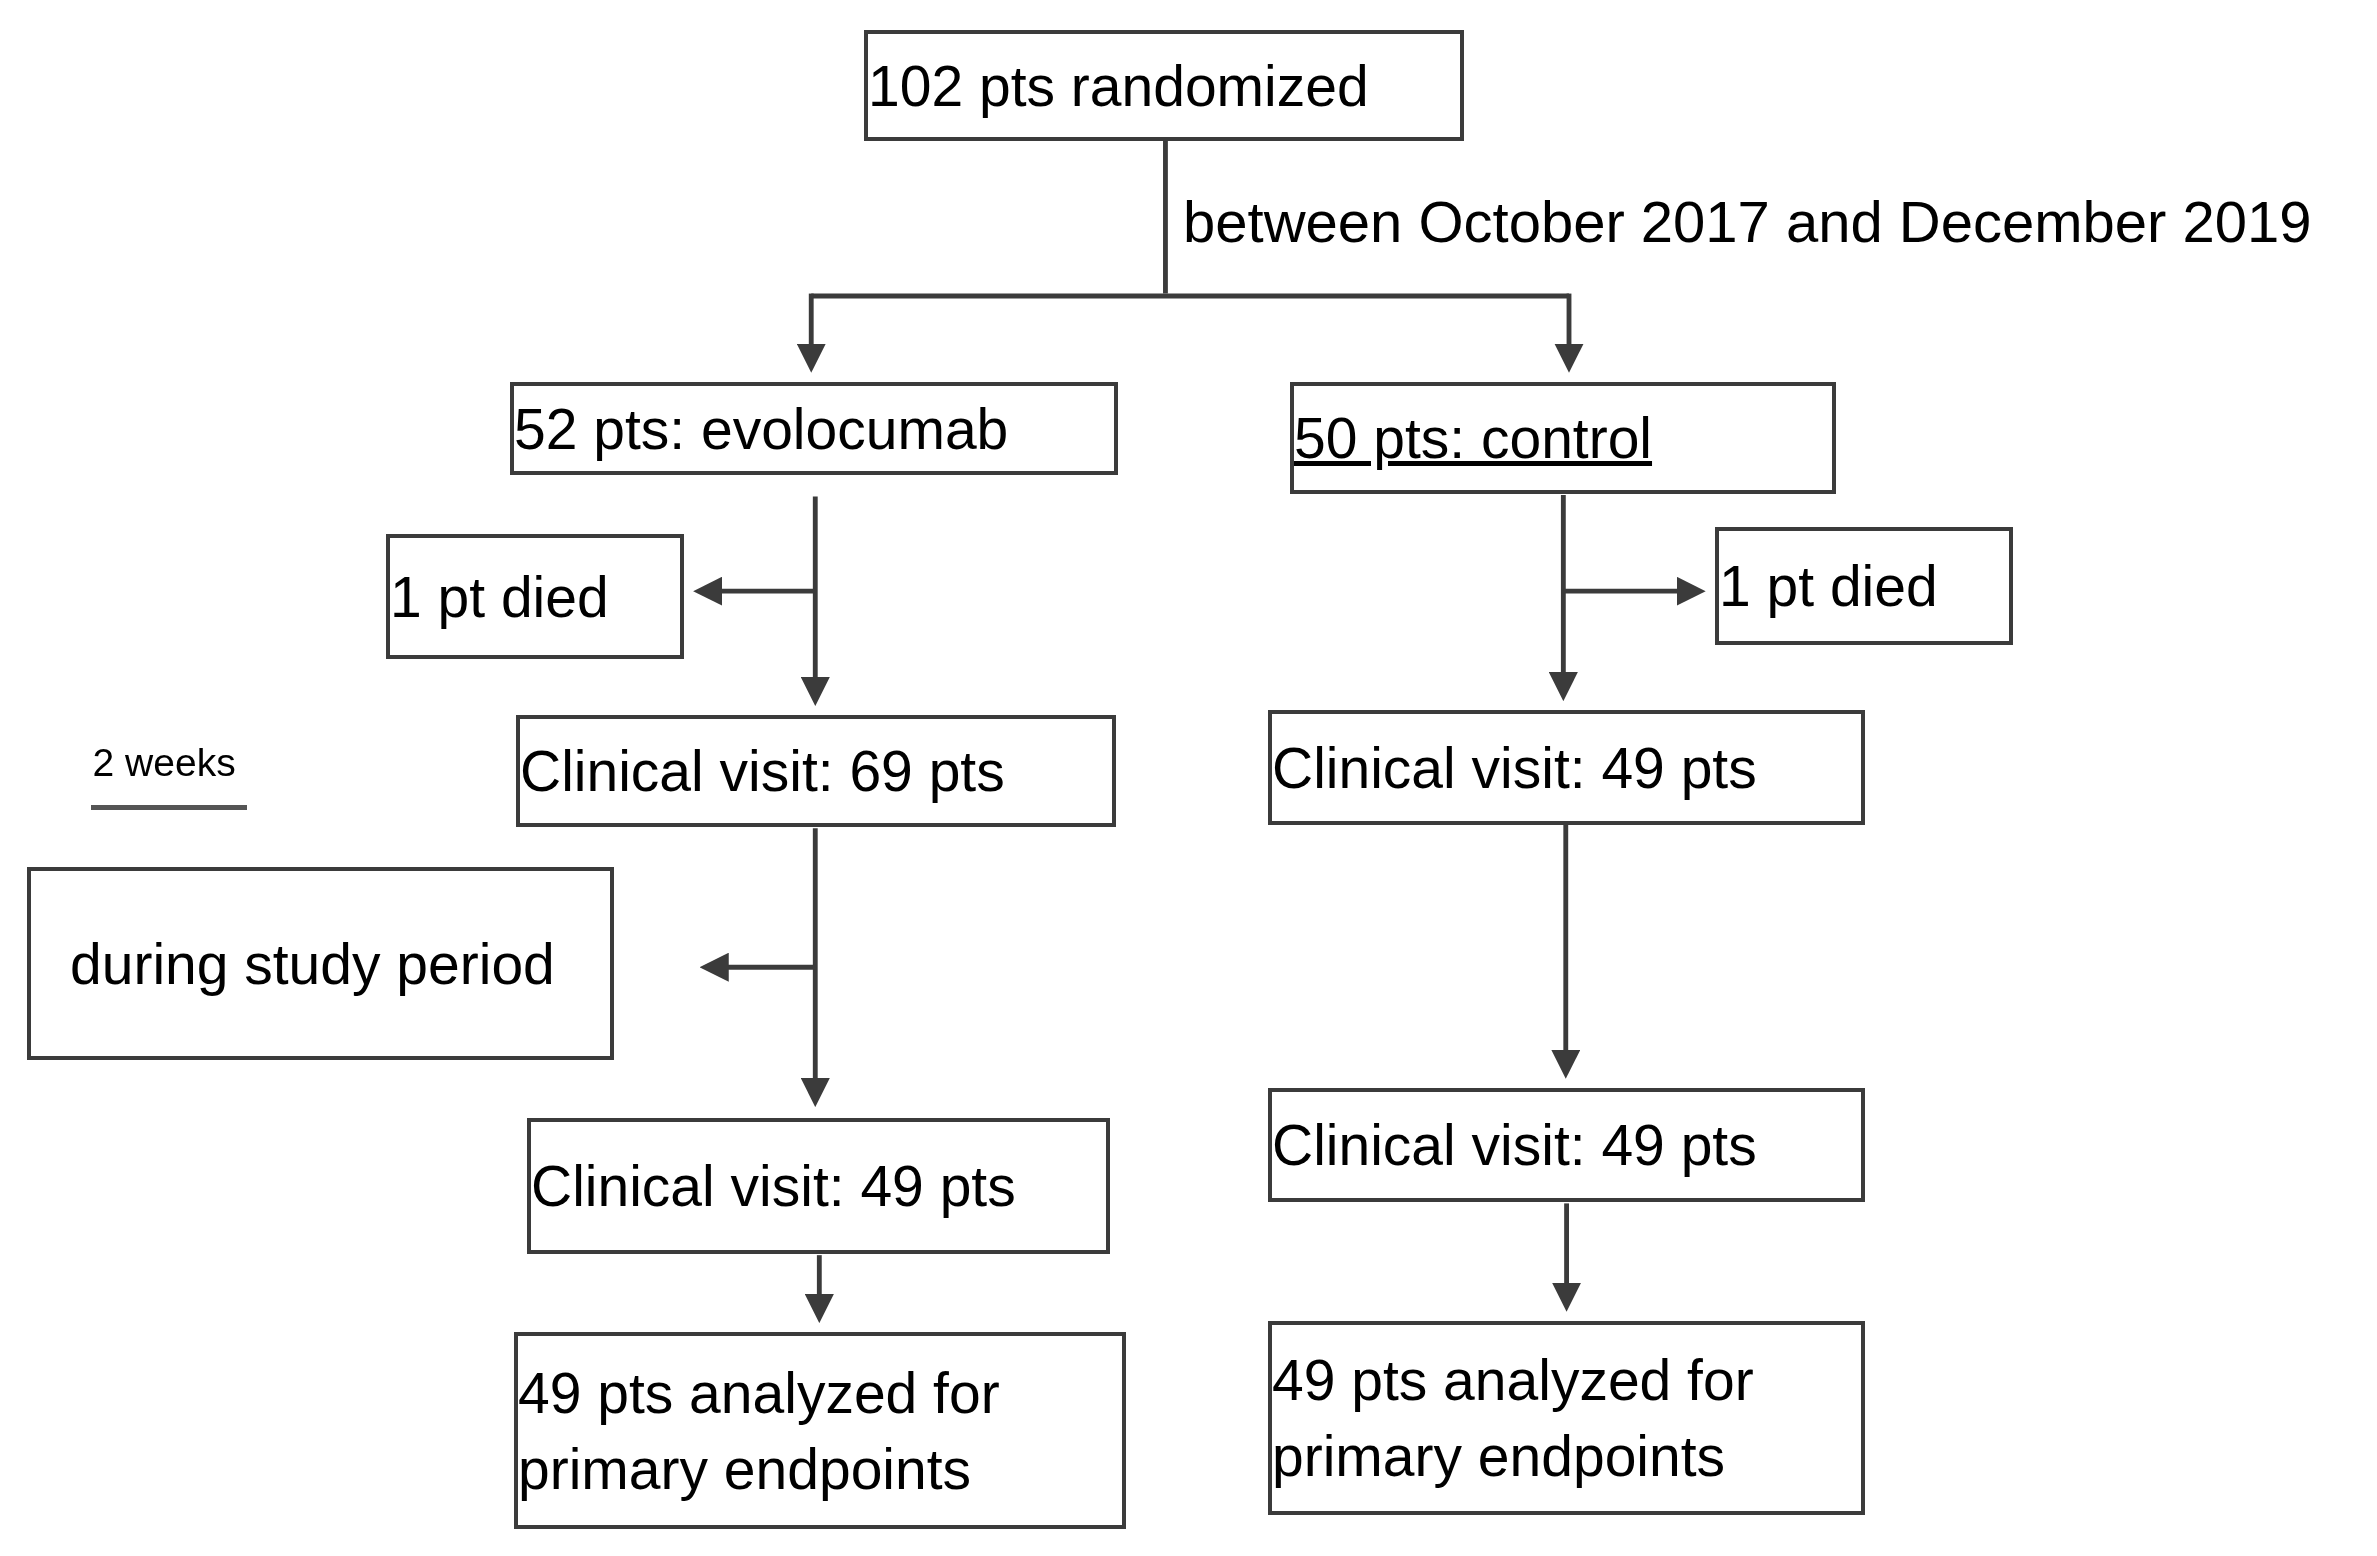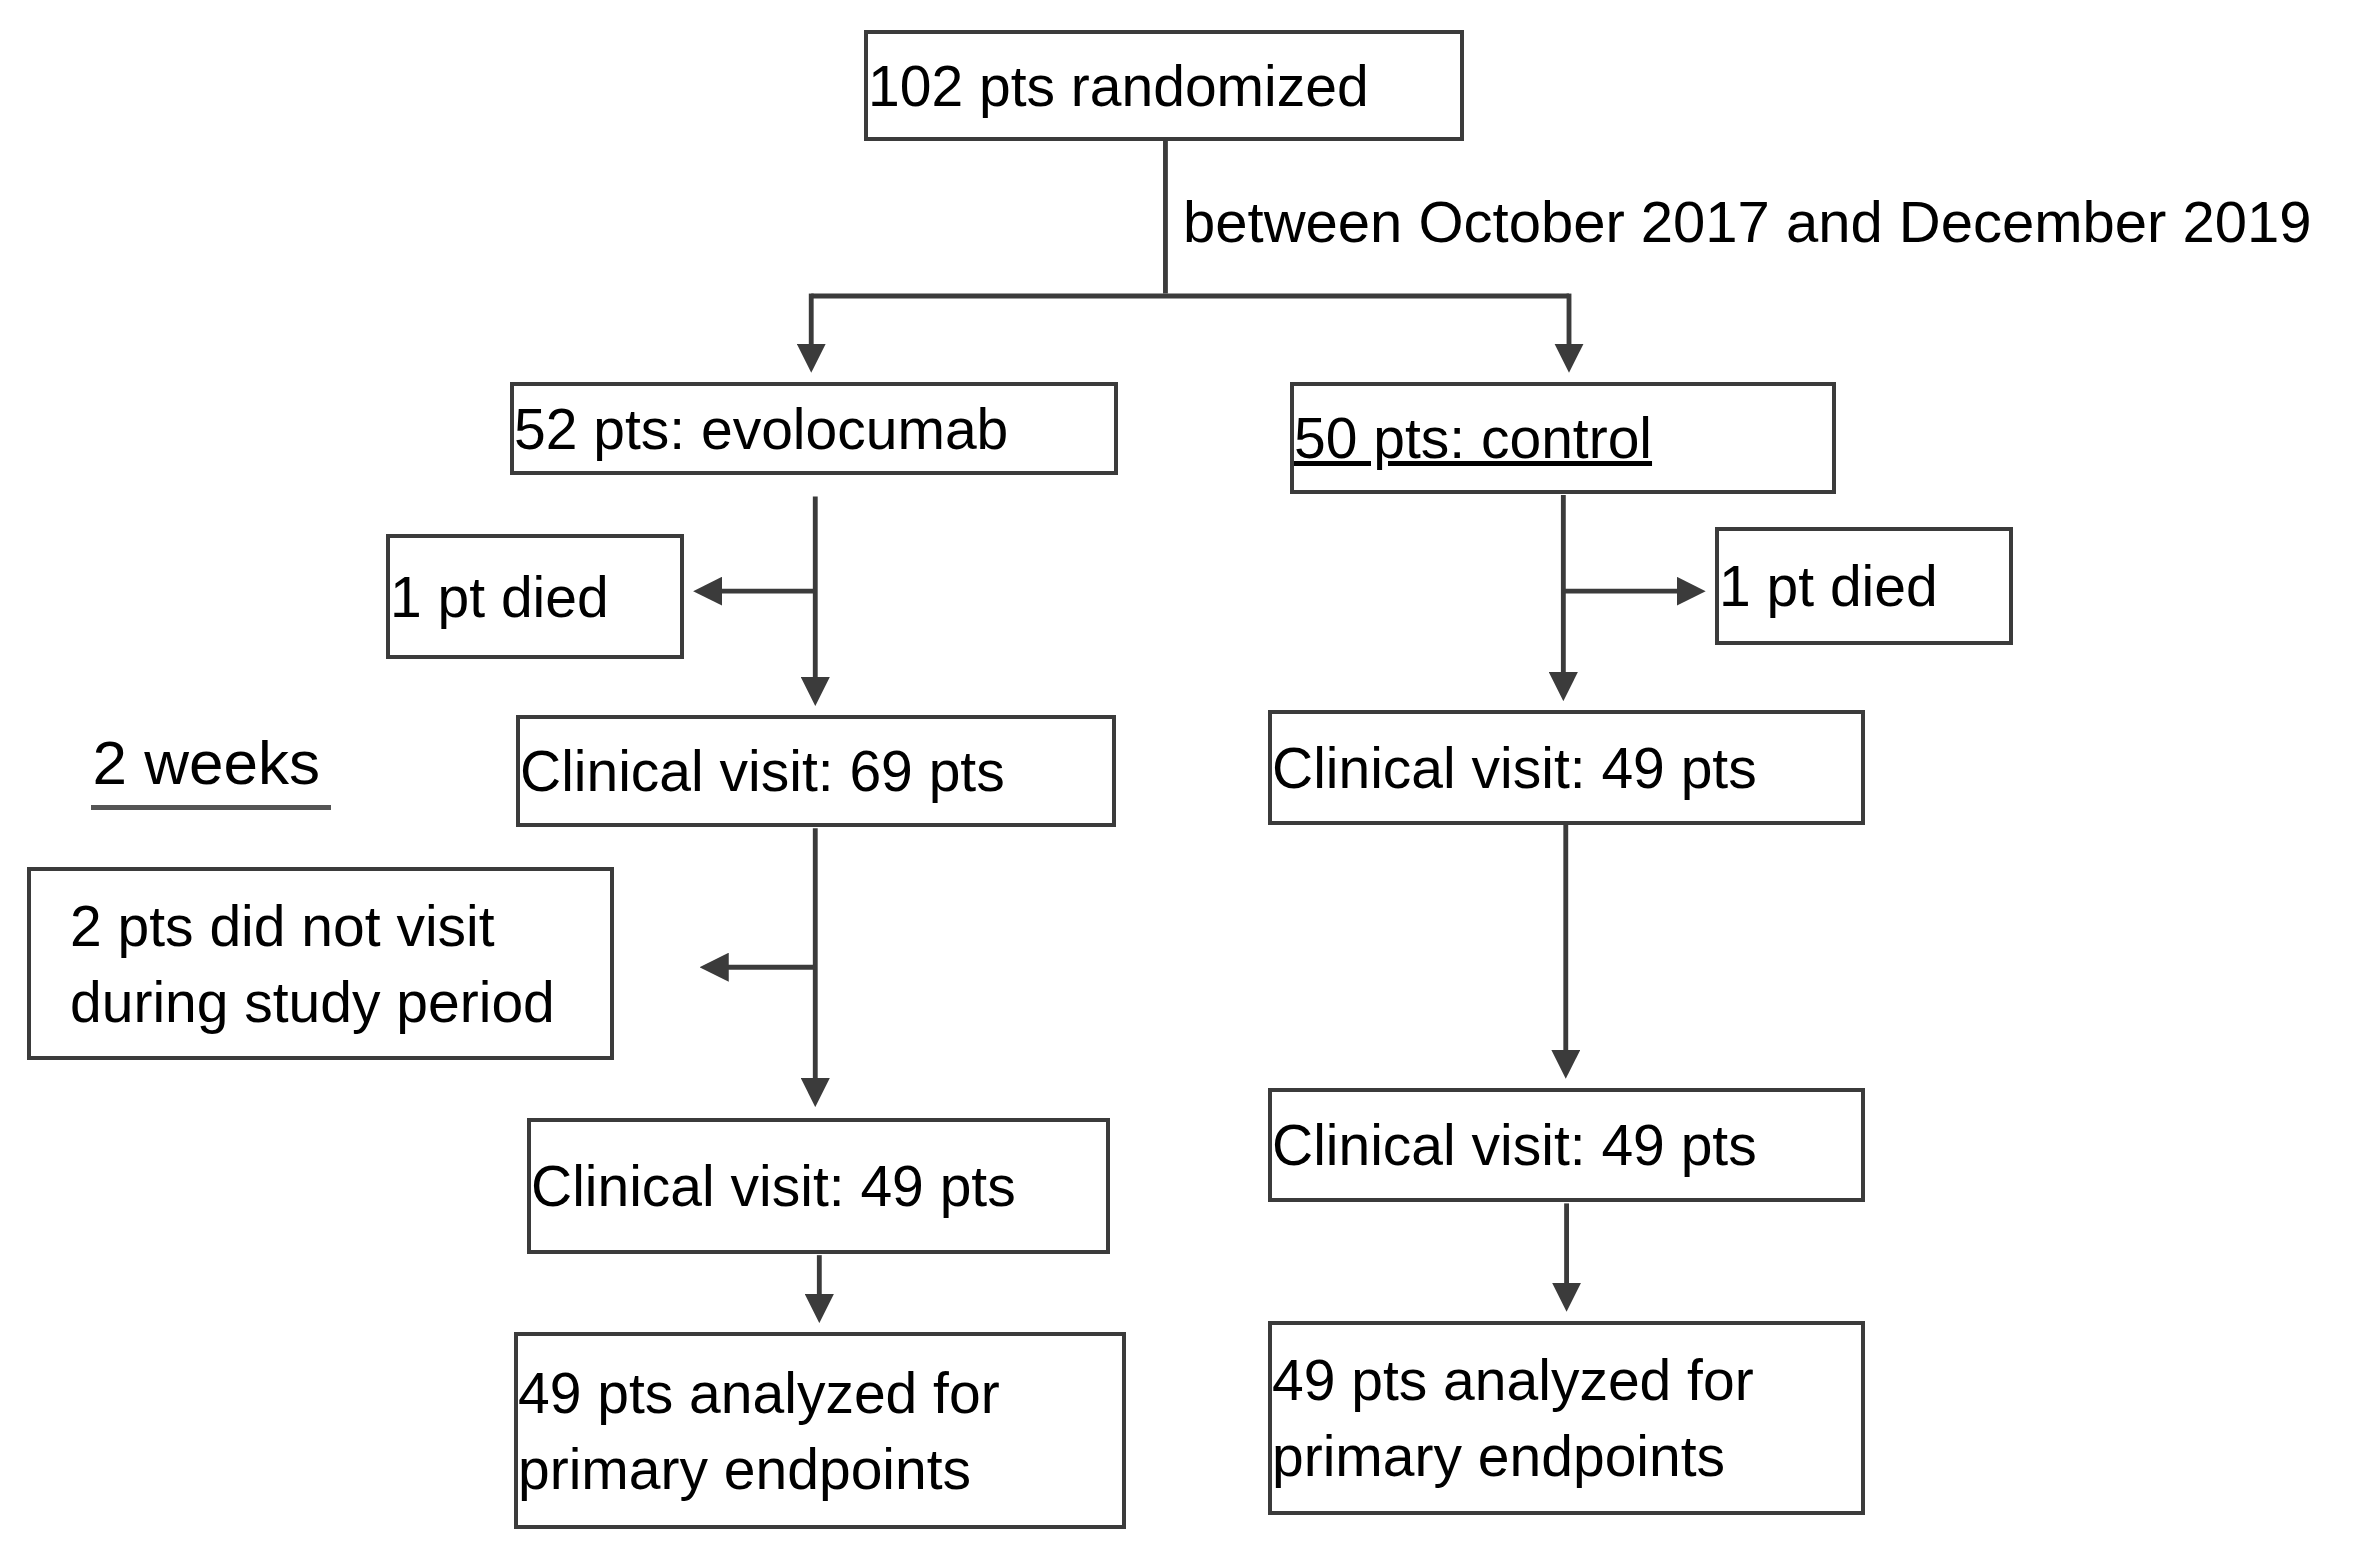--- a/index.html
+++ b/index.html
@@ -38,21 +38,21 @@
     text-align: center;
     white-space: nowrap;
   }
   .node.align-left {
     align-items: flex-start;
     text-align: left;
     padding-left: 39px;
   }
   .side-label {
     position: absolute;
-    font-size: 62px;
+    font-size: 39px;
     line-height: 65px;
     white-space: nowrap;
     text-align: center;
   }
   .side-label .underlined {
     display: inline-block;
     border-bottom: 5.7px solid #555555;
     padding: 0 11.3px 9.7px 1.6px;
   }
   .date-label {
@@ -135,21 +135,20 @@
 
   <div class="node" id="box-evolocumab-visit-2w">
     <span>Clinical visit: 69 pts</span>
   </div>
 
   <div class="node" id="box-control-visit-2w">
     <span>Clinical visit: 49 pts</span>
   </div>
 
   <div class="node align-left" id="box-evolocumab-no-visit">
-    <span>2 pts did not visit</span>
     <span>during study period</span>
   </div>
 
   <div class="node" id="box-evolocumab-visit-4w">
     <span>Clinical visit: 49 pts</span>
   </div>
 
   <div class="node" id="box-control-visit-4w">
     <span>Clinical visit: 49 pts</span>
   </div>

